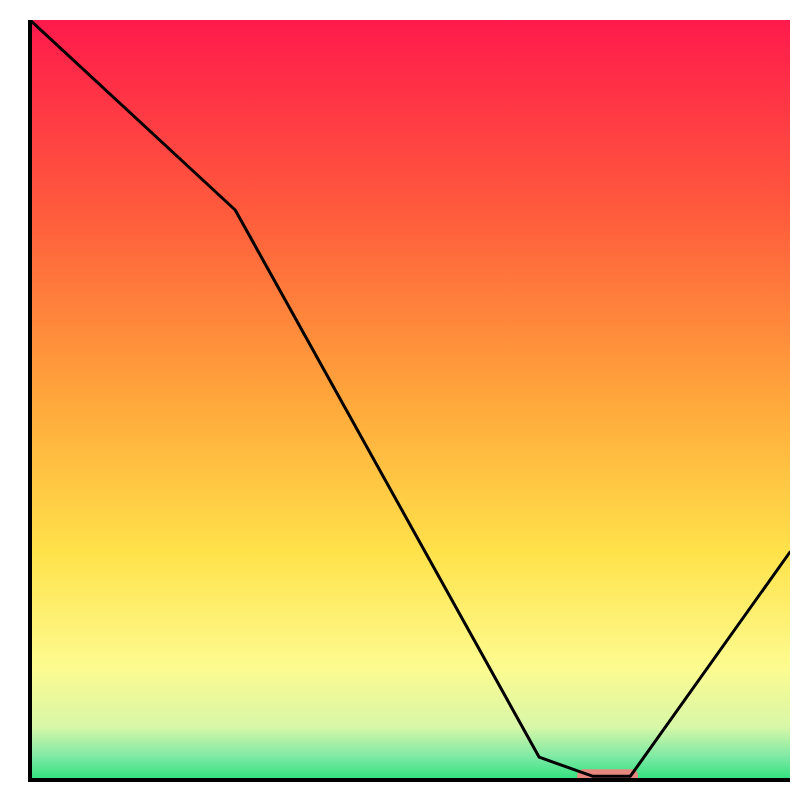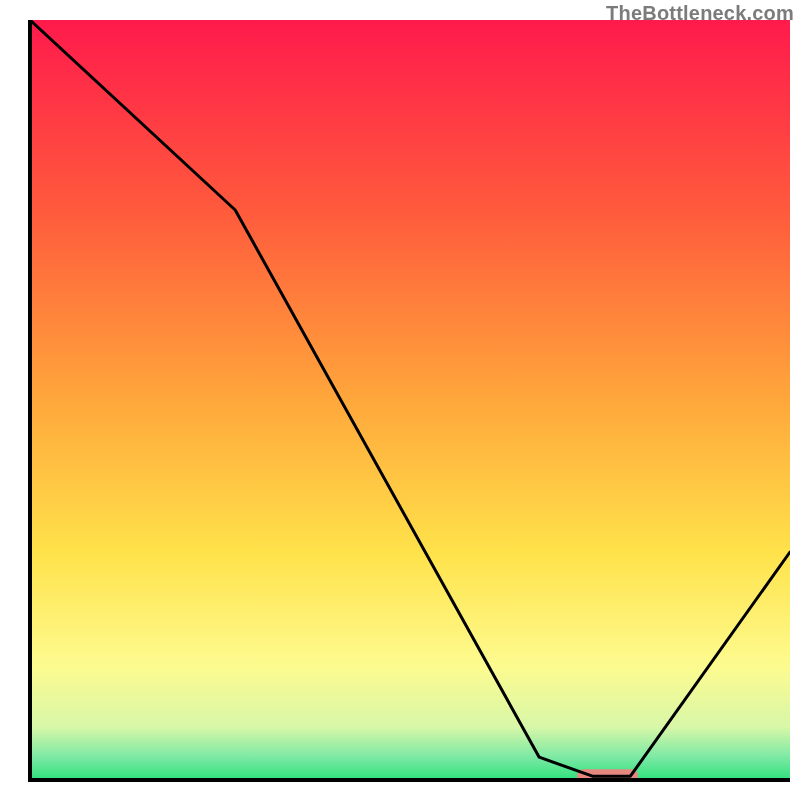--- a/index.html
+++ b/index.html
@@ -57,14 +57,13 @@
 
     <g id="plot-content" clip-path="url(#plot-clip)">
       <rect id="marker-rect" rx="6" ry="6" fill="#e6887f" x="577.1999999999999" width="60.80000000000007" y="769.2" height="14"></rect>
       <path id="curve-path" fill="none" stroke="#000000" stroke-width="3" stroke-linejoin="round" stroke-linecap="round" d="M30.0,20.0 L235.2,210.0 L539.2,757.2 L592.4,776.2 L630.4,776.2 L790.0,552.0"></path>
     </g>
 
     <line id="axis-left" stroke="#000000" stroke-width="4" x1="30" x2="30" y1="20" y2="782"></line>
     <line id="axis-bottom" stroke="#000000" stroke-width="4" x1="28" x2="790" y1="780" y2="780"></line>
   </svg>
 
-  <div class="watermark">TheBottleneck.com</div>
 </div>
 
 </body></html>

